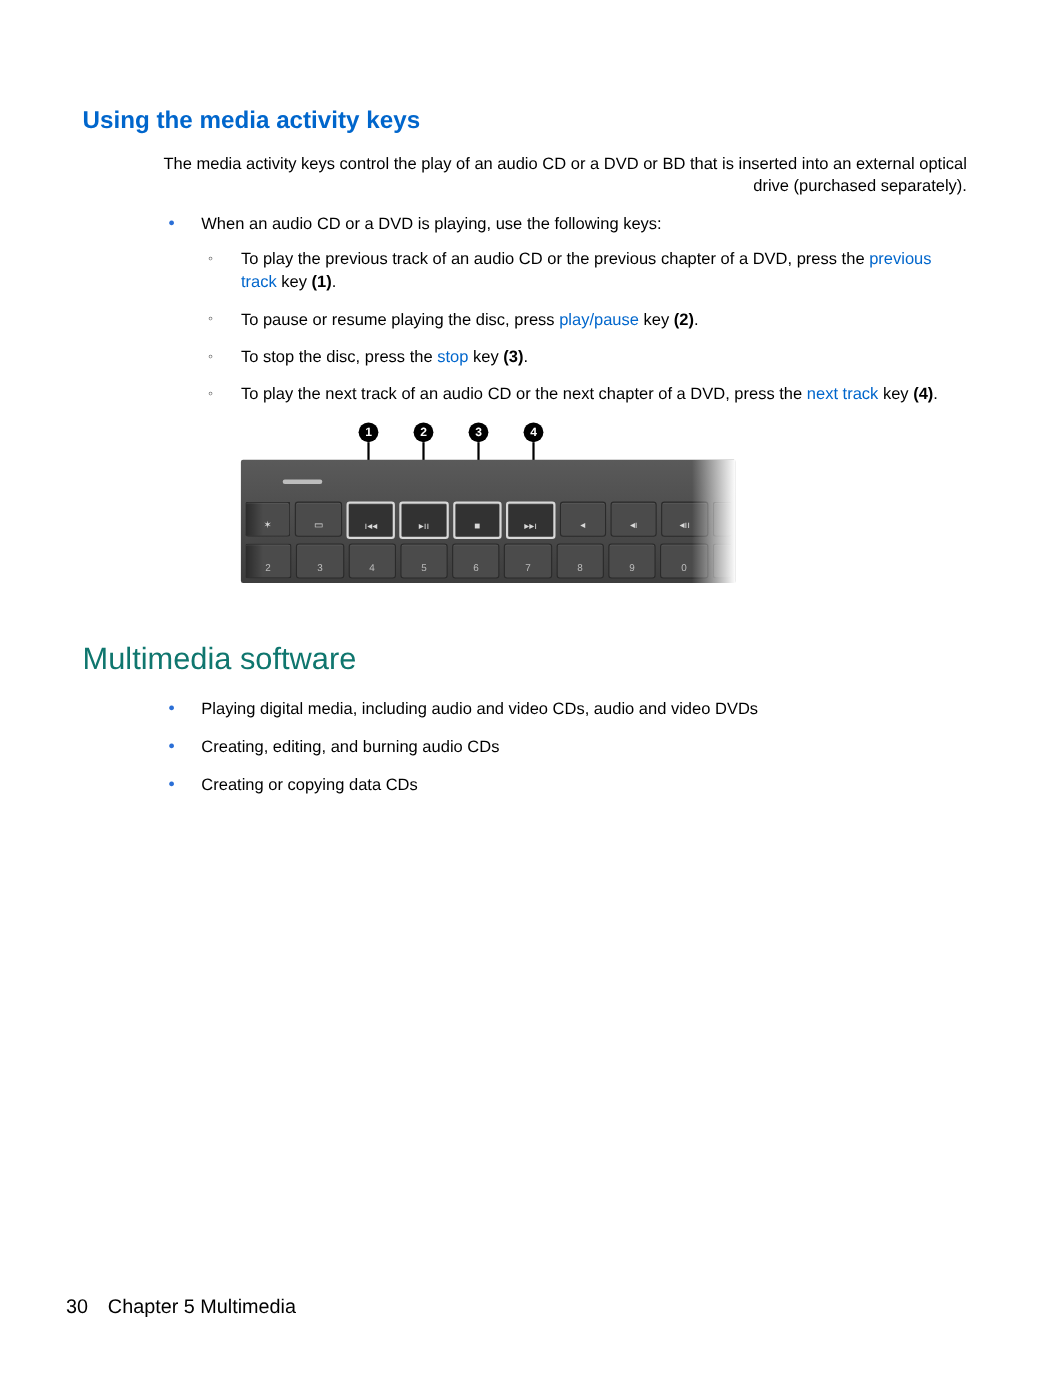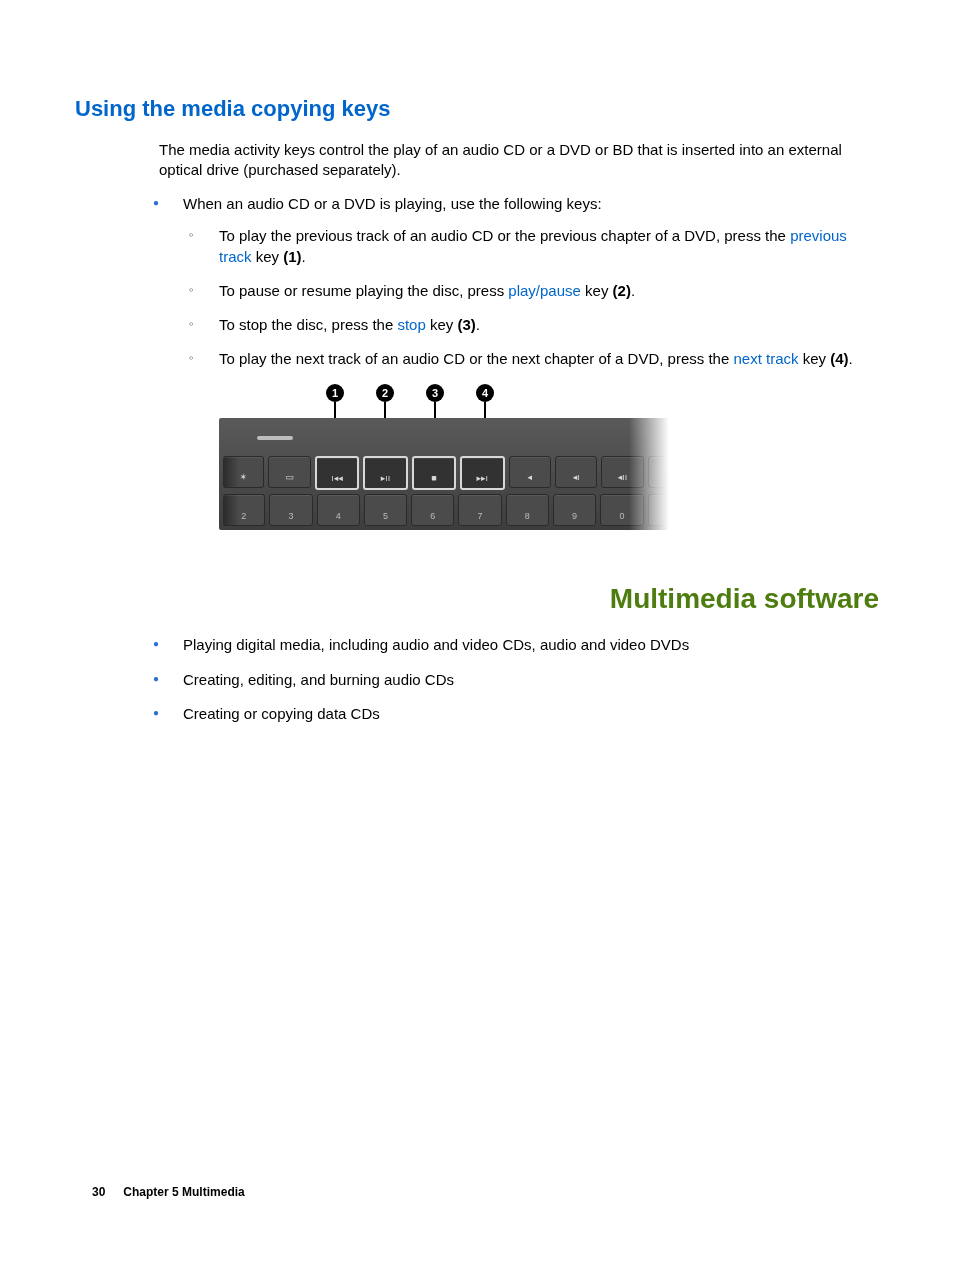--- a/index.html
+++ b/index.html
@@ -19,30 +19,29 @@
     height: 1270px;
     position: relative;
   }
   h2.section {
     color: #0066cc;
     font-size: 22px;
     font-weight: bold;
     margin: 0 0 16px 0;
   }
   h1.major {
-    color: #4d7c0f;
+    color: #0f766e;
     font-size: 28px;
-    font-weight: bold;
+    font-weight: normal;
     margin: 50px 0 18px 0;
-    text-align: right;
   }
   .body-indent {
     margin-left: 72px;
   }
-  p { margin: 0 0 14px 12px; }
+  p { margin: 0 0 14px 0; text-align: right; }
   ul.bullets {
     list-style: none;
     padding: 0;
     margin: 0;
   }
   ul.bullets > li {
     position: relative;
     padding-left: 36px;
     margin-bottom: 14px;
   }
@@ -70,23 +69,22 @@
     position: absolute;
     left: 6px;
     top: 0;
     font-size: 13px;
   }
   .link { color: #0066cc; }
   .bold { font-weight: bold; }
   .footer {
     position: absolute;
     bottom: 70px;
-    left: 92px;
-    font-size: 12px;
-    font-weight: bold;
+    left: 60px;
+    font-size: 18px;
   }
   .footer .pn { margin-right: 18px; }
   
   .kb-wrap {
     margin-left: 36px;
     margin-top: 6px;
     width: 450px;
   }
   .callouts {
     position: relative;
@@ -174,21 +172,21 @@
     background: linear-gradient(90deg, rgba(255,255,255,0), #fff);
     pointer-events:none;
   }
   .kb-outer { position: relative; }
 </style>
 </head>
 <body>
 
 <div class="page">
 
-  <h2 class="section">Using the media copying keys</h2>
+  <h2 class="section">Using the media activity keys</h2>
 
   <div class="body-indent">
     <p>The media activity keys control the play of an audio CD or a DVD or BD that is inserted into an external optical drive (purchased separately).</p>
 
     <ul class="bullets">
       <li>
         <span>When an audio CD or a DVD is playing, use the following keys:</span>
         <ul class="circles">
           <li>
             <span>To play the previous track of an audio CD or the previous chapter of a DVD, press the </span><span class="link">previous track</span><span> key </span><span class="bold">(1)</span><span>.</span>

